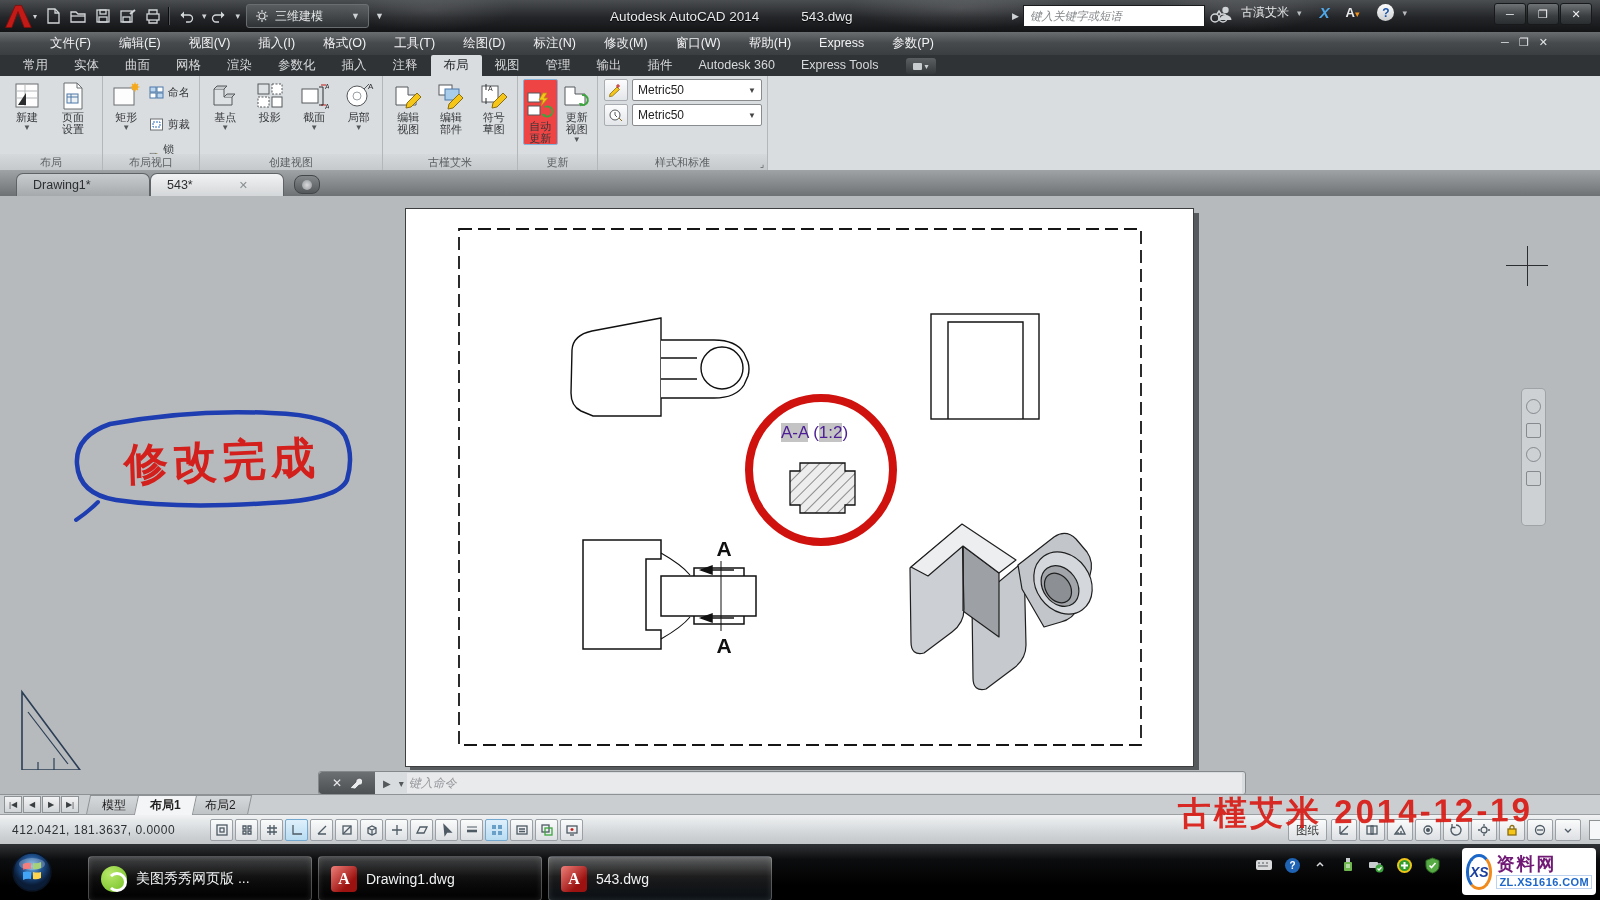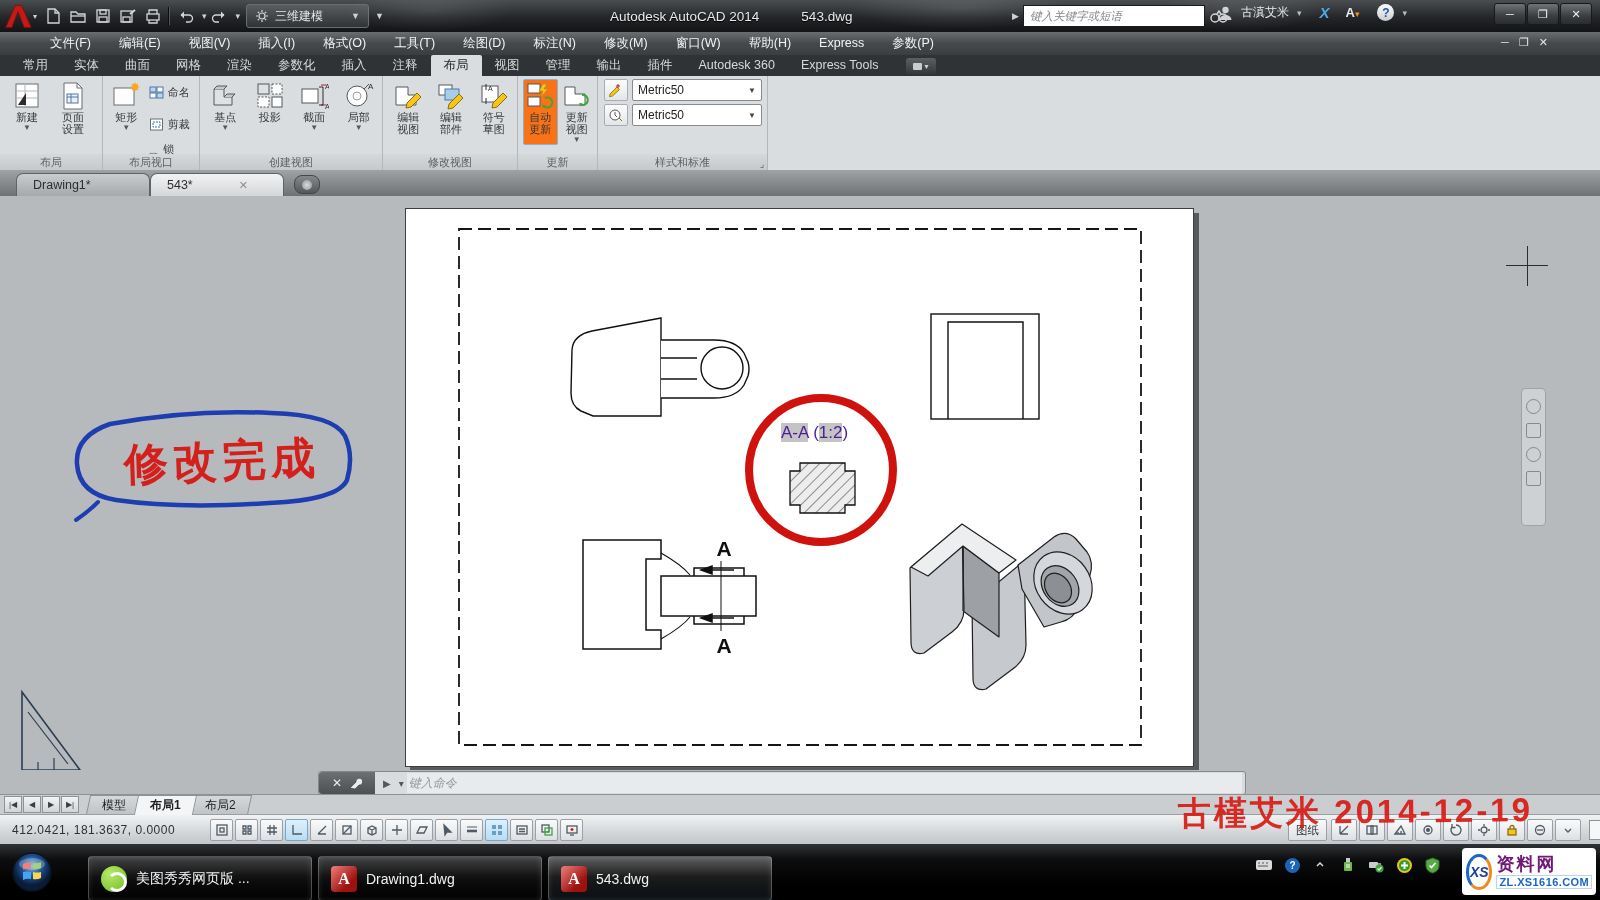--- a/index.html
+++ b/index.html
@@ -57,21 +57,21 @@
   .ribbon{position:absolute;left:0;top:76px;width:1600px;height:94px;background:#dadde0;
     border-bottom:1px solid #979b9e;}
   .panel{position:absolute;top:0;height:94px;border-right:1px solid #b4b7ba;box-sizing:border-box;}
   .ptitle{position:absolute;left:0;right:0;bottom:0;height:16px;font-size:11px;color:#5c6063;
     text-align:center;line-height:16px;background:linear-gradient(#d6d9dc,#c6c9cc);}
   .prow{display:flex;padding:3px 3px 0 5px;gap:2px;}
   .bigbtn{width:42px;display:flex;flex-direction:column;align-items:center;padding-top:1px;
     font-size:11px;color:#353739;line-height:12px;text-align:center;border:1px solid transparent;border-radius:2px;}
   .bigbtn .lbl{width:26px;word-break:break-all;}
   .bigbtn .car{font-size:8px;color:#55585a;line-height:9px;}
-  .bigbtn.sel{background:#f97316;border:1px solid #84b3da;}
+  .bigbtn.sel{background:#ef4444;border:1px solid #84b3da;justify-content:flex-end;}
   .smallcol{display:flex;flex-direction:column;gap:13px;padding-top:4px;}
   .smallbtn{display:flex;align-items:center;gap:4px;height:19px;font-size:11px;color:#353739;padding:0 2px;}
   .ddl{width:118px;height:20px;background:#fff;border:1px solid #898c8f;border-radius:2px;
     display:flex;align-items:center;justify-content:space-between;padding:0 5px;font-size:12px;color:#222;}
   .ddl .car{font-size:8px;color:#444;}
   .styrow{display:flex;align-items:center;gap:4px;margin:3px 0 0 6px;}
   .sticon{width:22px;height:20px;border:1px solid #a9acb0;border-radius:2px;background:linear-gradient(#fcfcfd,#e3e6e9);
     display:flex;align-items:center;justify-content:center;}
   .launcher{position:absolute;right:3px;bottom:1px;font-size:9px;color:#5c6063;}
   
@@ -444,21 +444,21 @@
         <div class="bigbtn">
           <svg width="30" height="30" viewBox="0 0 30 30">
             <rect x="3" y="5" width="16" height="16" fill="#fff" stroke="#55585b"></rect>
             <path d="M7 3 v6 M7 17 v6" stroke="#2a2c2e"></path>
             <text x="9" y="10" font-size="7" fill="#2a2c2e">A</text>
             <path d="M14 22 L24 12 l4 4 L18 26 l-5 1 z" fill="#f5c518" stroke="#8a6d10"></path>
           </svg>
           <span class="lbl">符号草图</span>
         </div>
       </div>
-      <div class="ptitle">修改视图</div>
+      <div class="ptitle">古槿艾米</div>
     </div>
 
     <div class="panel" style="left:518px;width:80px;">
       <div class="prow">
         <div class="bigbtn sel">
           <svg width="30" height="30" viewBox="0 0 30 30">
             <rect x="3" y="3" width="12" height="9" fill="#fff" stroke="#55585b"></rect>
             <rect x="3" y="16" width="12" height="9" fill="#fff" stroke="#55585b"></rect>
             <path d="M18 3 l-4 7 h4 l-2 6 7 -8 h-4 l3 -5 z" fill="#f5c518" stroke="#b98f10" stroke-width=".8"></path>
             <path d="M20 17 a5 5 0 1 1 -2 7" fill="none" stroke="#3da53d" stroke-width="2"></path>

